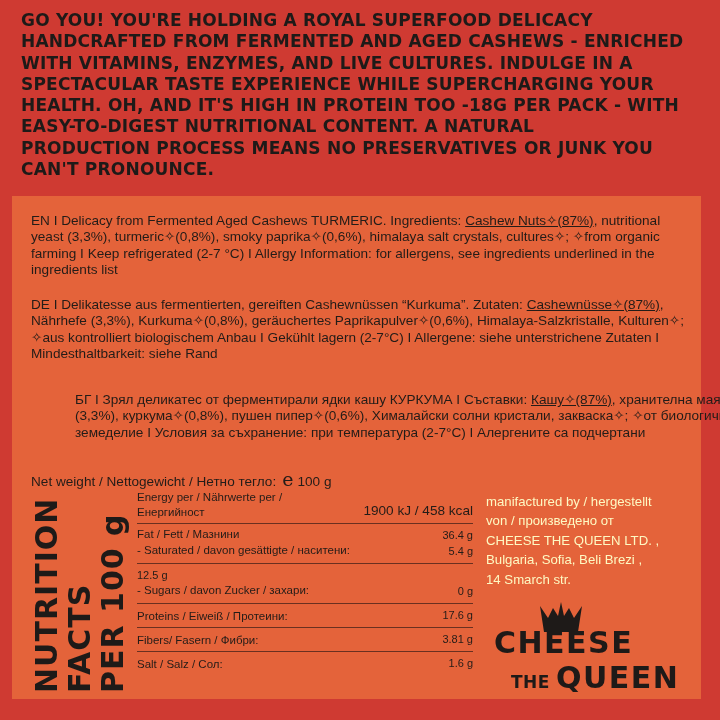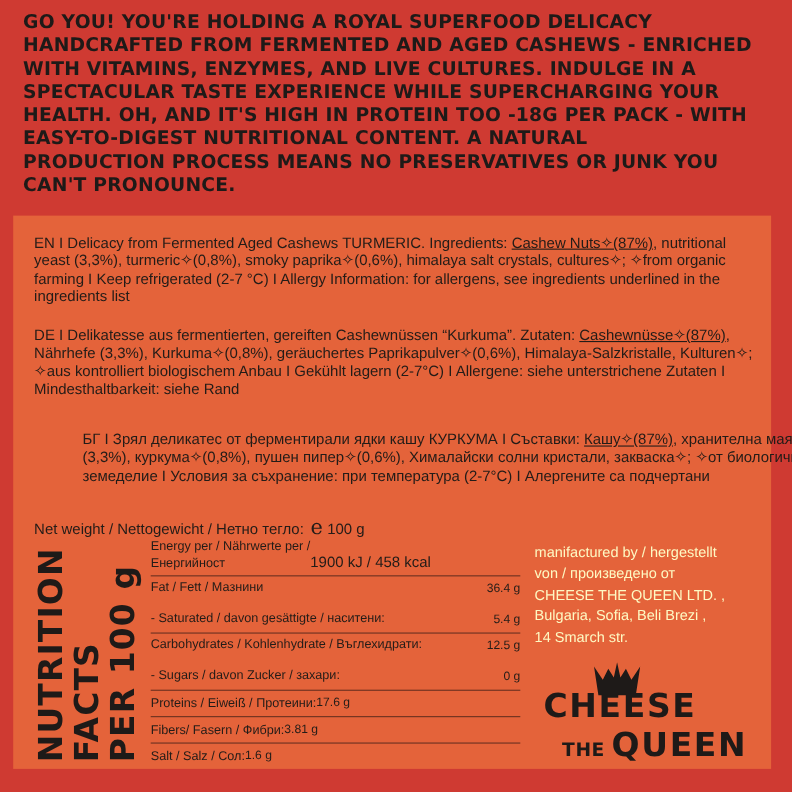--- a/index.html
+++ b/index.html
@@ -51,27 +51,27 @@
     width:200px;
     font-family:"DejaVu Sans", sans-serif; font-weight:bold;
     color:#1e1a18;
   }
   .nf-vert .line { display:block; font-size:30px; line-height:33px; letter-spacing:1px; white-space:nowrap; }
   .table {
     position:absolute; left:137px; top:490px; width:336px;
     font-family:"Liberation Sans", sans-serif;
     color:#231c18;
   }
-  .row { display:flex; justify-content:flex-start; align-items:flex-end; border-bottom:1px solid #6a3020; padding:3px 0 4px 0; }
+  .row { display:flex; justify-content:space-between; align-items:flex-end; border-bottom:1px solid #6a3020; padding:3px 0 4px 0; }
   .row:last-child { border-bottom:none; }
   .row .lbl { font-size:11.5px; line-height:14.5px; }
   .row .val { font-size:11px; line-height:16px; white-space:nowrap; }
   .row.energy { padding-top:0; }
   .row.energy .val { font-size:13.6px; }
-  .sub { display:flex; justify-content:space-between; margin-top:12px; }
+  .sub { display:flex; justify-content:space-between; margin-top:0; }
   .mfr {
     position:absolute; left:486px; top:492px; width:215px;
     font-family:"Liberation Sans", sans-serif; font-size:13.2px; line-height:19.4px;
     color:#fef9c3;
   }
   .logo {
     position:absolute; left:494px; top:600px; width:170px; height:95px;
     color:#1e1a18;
   }
   .logo .crown { position:absolute; left:44px; top:2px; width:46px; height:34px; }
@@ -123,21 +123,20 @@
         <span class="lbl">Fat / Fett / Мазнини</span>
         <span class="val">36.4 g</span>
       </div>
     <div class="sub">
         <span class="lbl">- Saturated / davon gesättigte / наситени:</span>
         <span class="val">5.4 g</span>
       </div>
   </div>
   <div class="row" style="display:block;">
     <div class="sub" style="margin-top:0;">
-        <span class="lbl">Carbohydrates / Kohlenhydrate / Въглехидрати:</span>
         <span class="val">12.5 g</span>
       </div>
     <div class="sub">
         <span class="lbl">- Sugars / davon Zucker / захари:</span>
         <span class="val">0 g</span>
       </div>
   </div>
   <div class="row">
     <span class="lbl">Proteins / Eiweiß / Протеини:</span>
       <span class="val">17.6 g</span>

